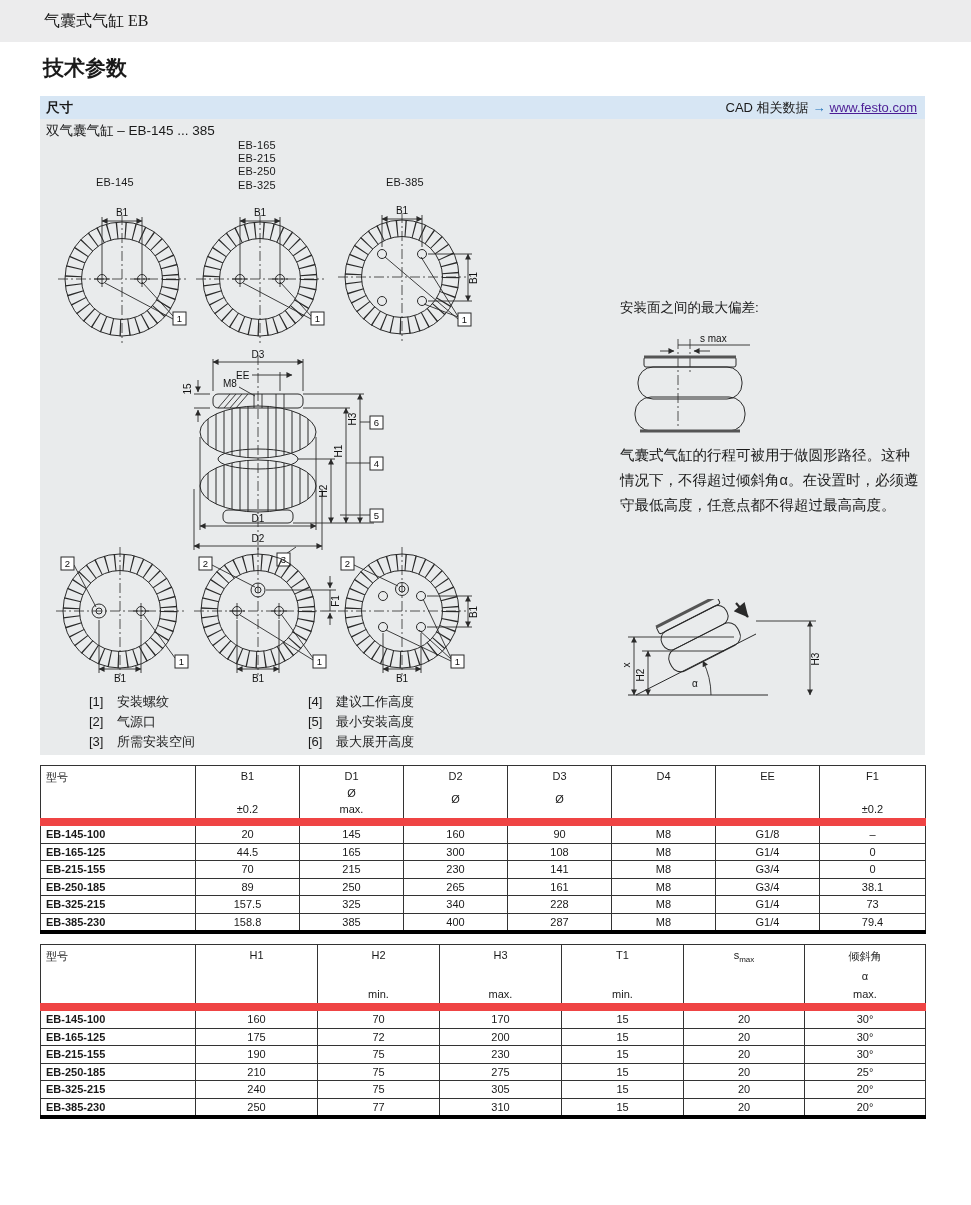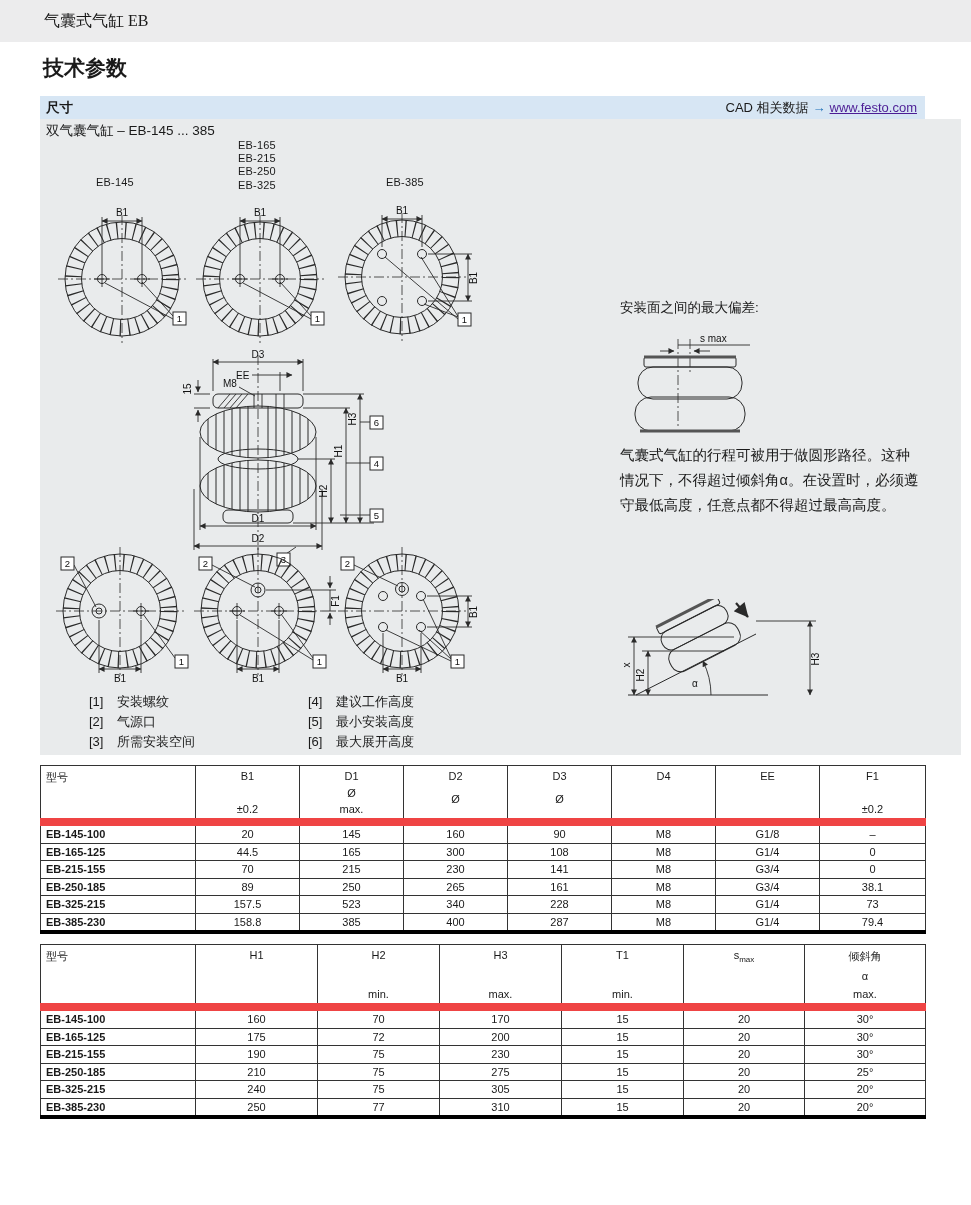--- a/index.html
+++ b/index.html
@@ -15,21 +15,21 @@
 
   
   .strip{position:absolute;left:40px;top:96px;width:885px;height:23px;background:#d7e6f4;
          display:flex;justify-content:space-between;align-items:center;box-sizing:border-box;padding:0 8px 0 6px;}
   .strip .strip-title{font-weight:700;font-size:13.5px;}
   .cad{font-size:13px;white-space:nowrap;}
   .cad .arrow{color:#1c6eb7;font-weight:700;padding:0 4px;}
   .cad a{color:#4c1d95;text-decoration:underline;}
 
   
-  .panel{position:absolute;left:40px;top:119px;width:885px;height:636px;background:#e9ebec;overflow:hidden;padding-left:36px;}
+  .panel{position:absolute;left:40px;top:119px;width:885px;height:636px;background:#e9ebec;overflow:hidden;}
   .panel .sub{position:absolute;left:6px;top:3px;font-size:13.5px;}
   .vlab{position:absolute;font-size:11px;letter-spacing:.2px;}
   .v-left{left:56px;top:57px}
   .v-mid{left:198px;top:20px;line-height:13.2px}
   .v-right{left:346px;top:57px}
   .note-title{position:absolute;left:580px;top:180px;font-size:13.5px;}
   .note-body{position:absolute;left:580px;top:324px;width:304px;font-size:14.5px;line-height:25px;}
   svg.main{position:absolute;left:0;top:0;}
   svg.mini{position:absolute;left:576px;top:212px;}
   svg.tilt{position:absolute;left:566px;top:480px;}
@@ -514,21 +514,21 @@
         <td>250</td>
         <td>265</td>
         <td>161</td>
         <td>M8</td>
         <td>G3/4</td>
         <td>38.1</td>
       </tr>
     <tr>
         <td class="first">EB-325-215</td>
         <td>157.5</td>
-        <td>523</td>
+        <td>325</td>
         <td>340</td>
         <td>228</td>
         <td>M8</td>
         <td>G1/4</td>
         <td>73</td>
       </tr>
     <tr class="last">
         <td class="first">EB-385-230</td>
         <td>158.8</td>
         <td>385</td>

